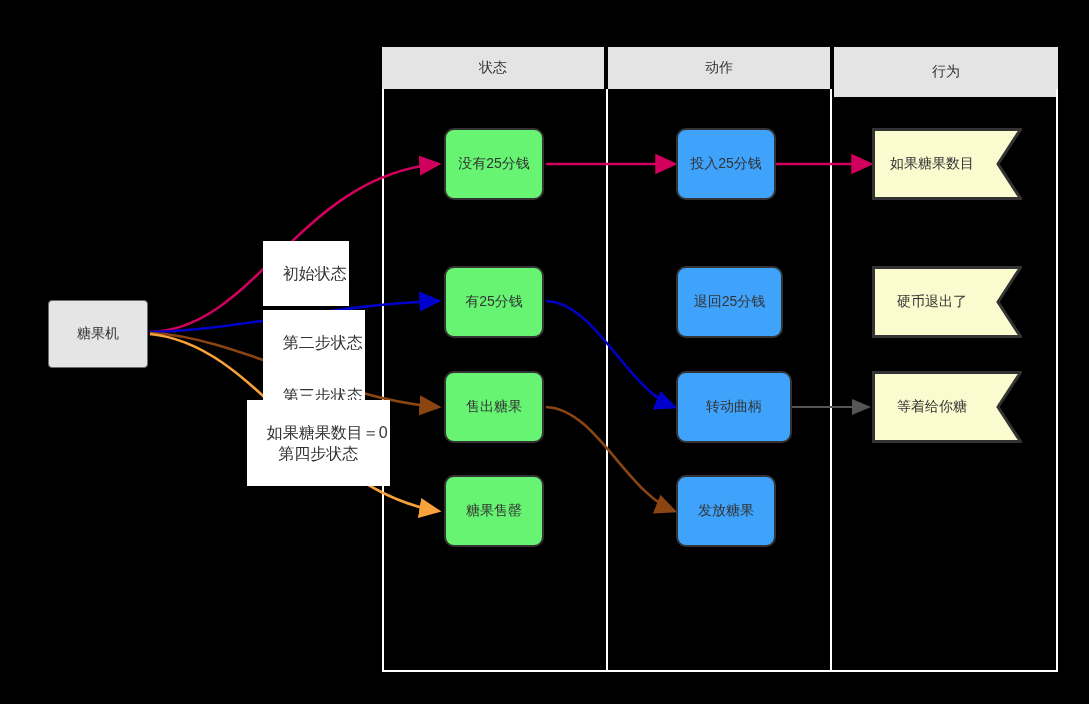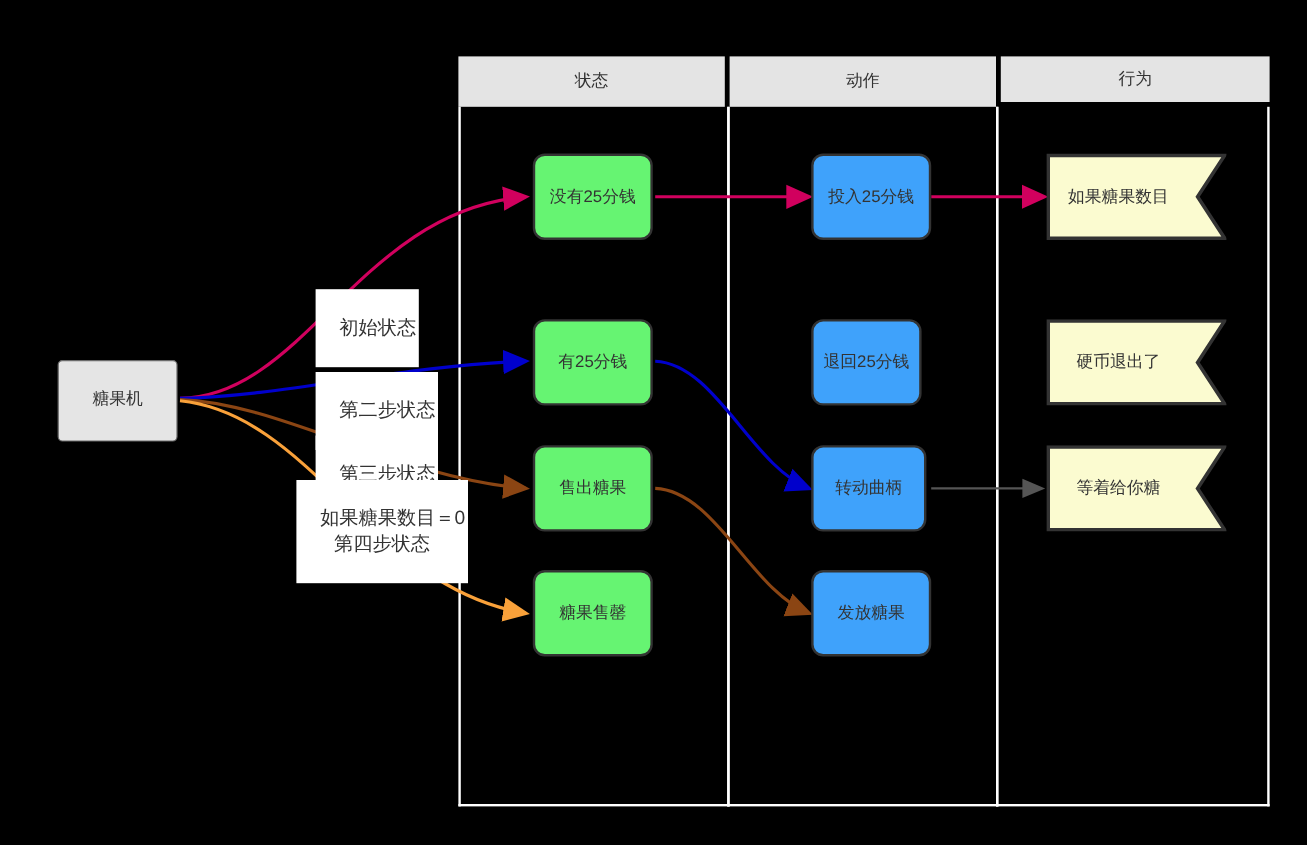--- a/index.html
+++ b/index.html
@@ -103,21 +103,21 @@
 <body>
 
 <div id="stage">
 
   <div class="lane-header" style="left:608px; top:47px; width:222px; height:42px;">
     <span>动作</span>
   </div>
   <div class="lane-header" style="left:382px; top:47px; width:222px; height:42px;">
     <span>状态</span>
   </div>
-  <div class="lane-header" style="left:834px; top:47px; width:224px; height:38px;">
+  <div class="lane-header" style="left:834px; top:47px; width:224px; height:50px;">
     <span>行为</span>
   </div>
 
   <div class="lane-body" style="left:382px; top:89px; width:226px; height:583px;"></div>
   <div class="lane-body" style="left:606px; top:89px; width:226px; height:583px;"></div>
   <div class="lane-body" style="left:830px; top:89px; width:228px; height:583px;"></div>
 
   <svg class="layer" viewBox="0 0 1089 704">
     <defs>
       <marker id="ah-crimson" markerWidth="9" markerHeight="9" refX="7.2" refY="4.5" orient="auto" markerUnits="strokeWidth">
@@ -169,24 +169,24 @@
   <div class="node node-state" style="left:444px; top:371px; width:100px; height:72px;">
     <span>售出糖果</span>
   </div>
   <div class="node node-state" style="left:444px; top:475px; width:100px; height:72px;">
     <span>糖果售罄</span>
   </div>
 
   <div class="node node-action" style="left:676px; top:128px; width:100px; height:72px;">
     <span>投入25分钱</span>
   </div>
-  <div class="node node-action" style="left:676px; top:266px; width:92px; height:72px;">
+  <div class="node node-action" style="left:676px; top:266px; width:107px; height:72px;">
     <span>退回25分钱</span>
   </div>
-  <div class="node node-action" style="left:676px; top:371px; width:96px; height:72px;">
+  <div class="node node-action" style="left:676px; top:371px; width:116px; height:72px;">
     <span>转动曲柄</span>
   </div>
   <div class="node node-action" style="left:676px; top:475px; width:100px; height:72px;">
     <span>发放糖果</span>
   </div>
 
   <div class="banner-wrap" style="left:872px; top:128px; width:150px; height:72px;">
     <svg width="150" height="72" viewBox="0 0 150 72">
       <path d="M1.5,1.5 L148.5,1.5 L126,36 L148.5,70.5 L1.5,70.5 Z" fill="#fbfbd0" stroke="#333333" stroke-width="3"></path>
     </svg>

